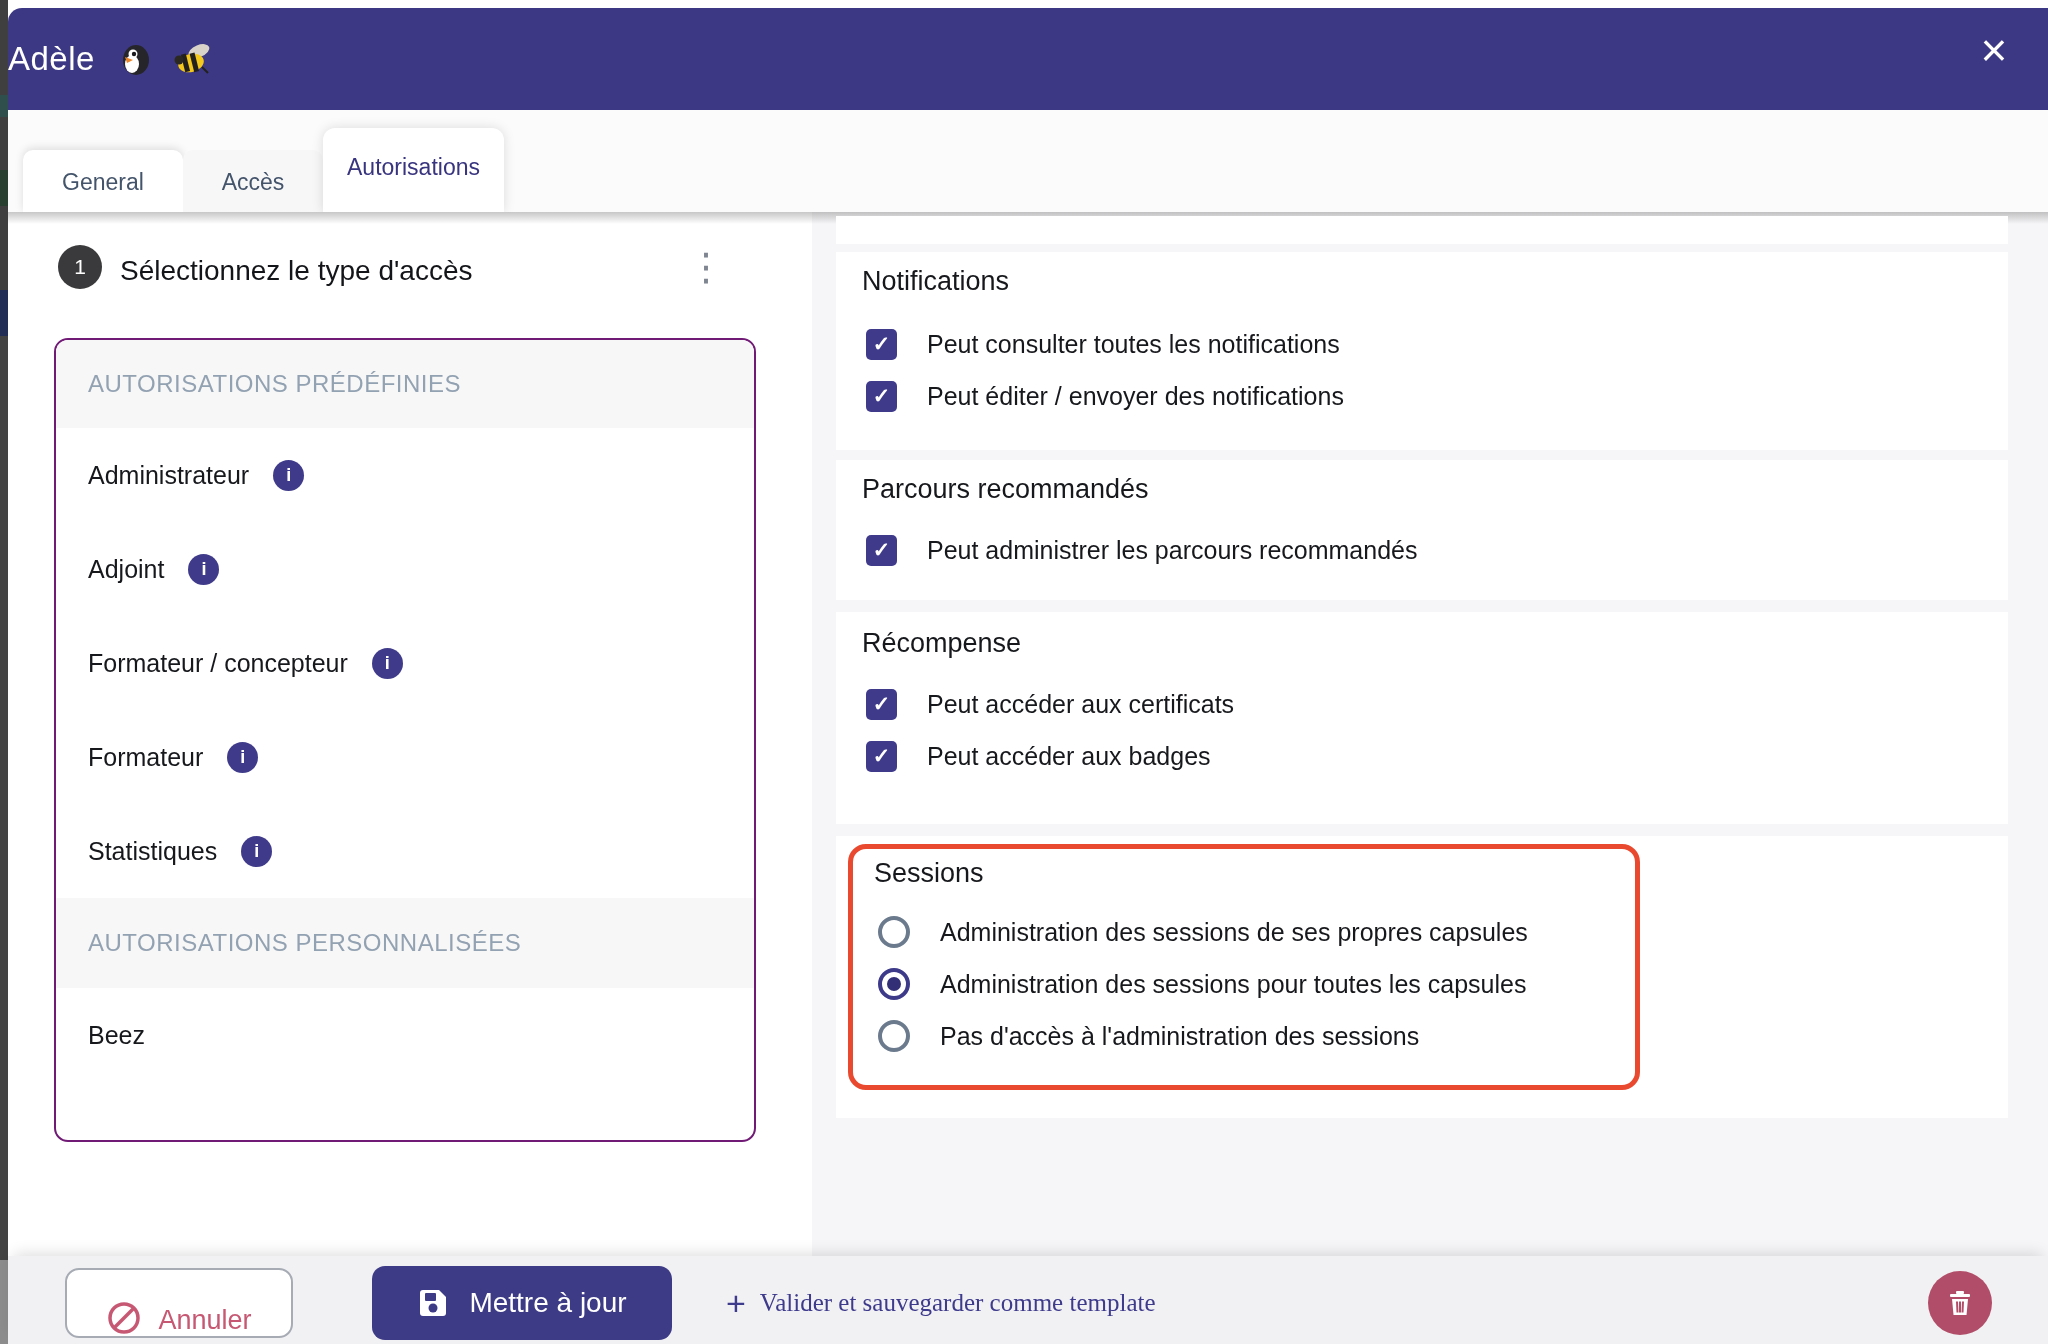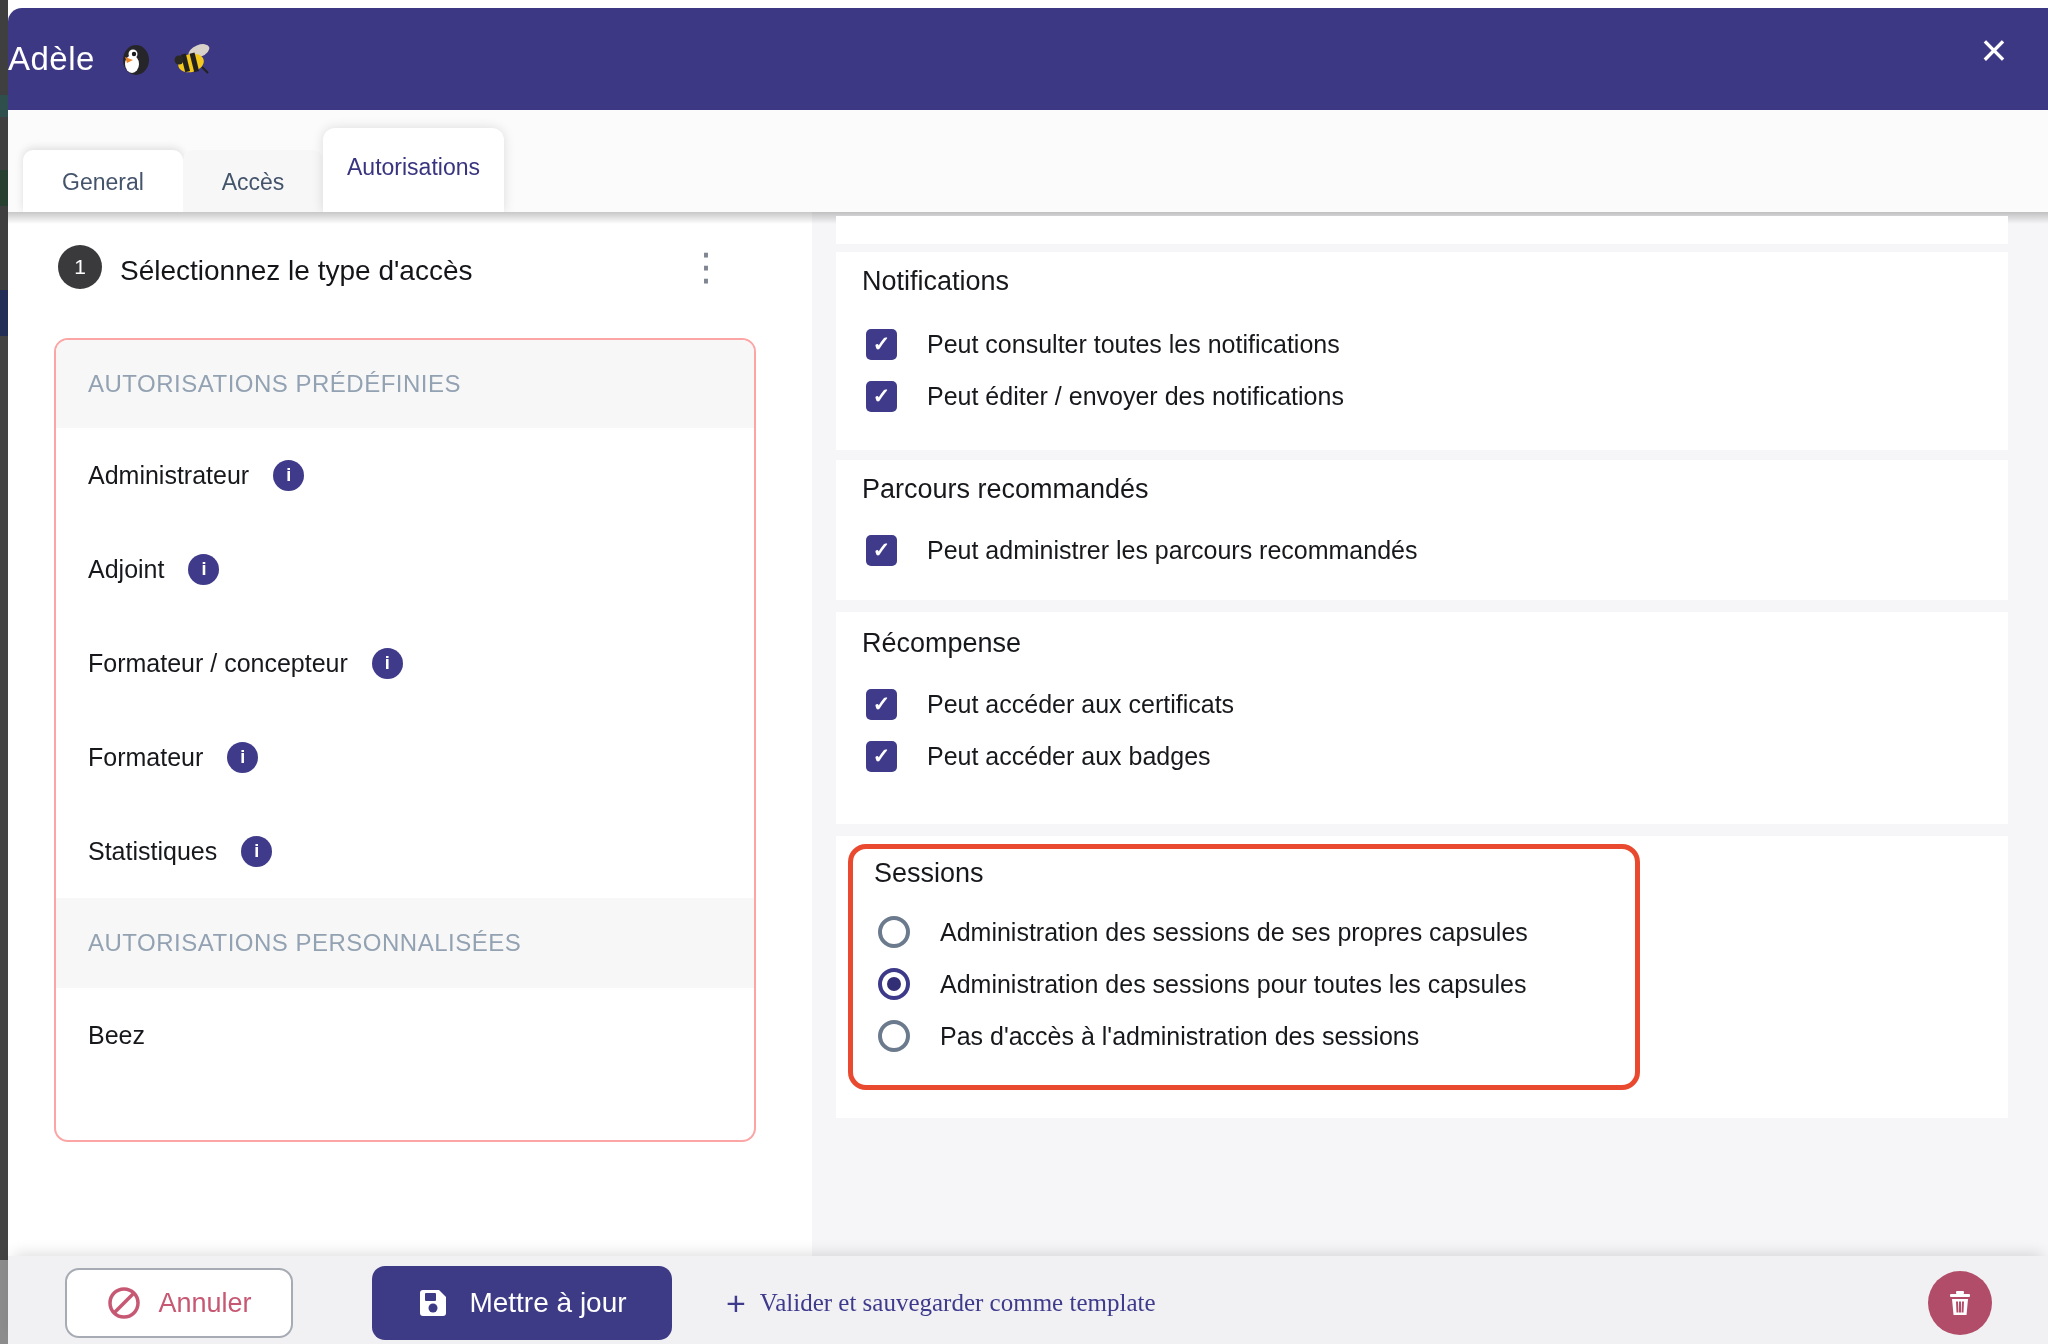--- a/index.html
+++ b/index.html
@@ -36,21 +36,21 @@
   .body{left:8px;top:212px;width:2040px;height:1044px;background:#ffffff;}
 
   
   .stepcircle{left:58px;top:245px;width:44px;height:44px;border-radius:50%;background:#3a3a3c;
               color:#fff;font-size:21px;display:flex;align-items:center;justify-content:center;}
   .steptitle{left:120px;top:255px;font-size:28px;color:#141519;}
   .kebab{left:686px;top:240px;width:40px;height:54px;color:#7f8692;font-size:38px;
          display:flex;align-items:center;justify-content:center;cursor:pointer;}
 
   
-  .panel{left:54px;top:338px;width:702px;height:804px;border:2px solid #fca5a5;border-radius:14px;
+  .panel{left:54px;top:338px;width:702px;height:804px;border:2px solid #701a75;border-radius:14px;
          box-sizing:border-box;overflow:hidden;background:#ffffff;}
   .grouphead{height:88px;background:#f7f7f7;display:flex;align-items:center;padding-left:32px;
              color:#93a2b2;font-size:24px;letter-spacing:.5px;}
   .grouphead2{height:90px;}
   .item{height:94px;display:flex;align-items:center;padding-left:32px;font-size:25px;color:#17181c;background:#fff;cursor:pointer;}
   .item .info{margin-left:24px;}
   .info{width:31px;height:31px;border-radius:50%;background:#3f3b8a;color:#fff;font-size:18px;
         font-weight:bold;display:flex;align-items:center;justify-content:center;font-style:normal;}
   .item-selected{background:#e3f4fc;color:#6f7d8c;align-items:flex-start;padding-top:36px;box-sizing:border-box;}
 
@@ -67,21 +67,21 @@
   .radio.sel{border-color:#3d3a8a;}
   .radio .dot{width:14px;height:14px;border-radius:50%;background:#332f76;display:none;}
   .radio.sel .dot{display:block;}
   .redbox{position:absolute;left:12px;top:8px;width:792px;height:246px;border:5px solid #e8492f;
           border-radius:18px;box-sizing:border-box;}
 
   
   .footer{left:8px;top:1256px;width:2040px;height:88px;background:#f1f1f3;
           box-shadow:0 -8px 14px -6px rgba(0,0,0,.14);}
   .btn-cancel{left:65px;top:1268px;width:228px;height:70px;background:#ffffff;border:2px solid #a6abb4;
-              border-radius:14px;box-sizing:border-box;display:flex;align-items:center;justify-content:center;
+              border-radius:14px;box-sizing:border-box;display:flex;align-items:flex-end;justify-content:center;
               gap:16px;color:#c75873;font-size:27px;cursor:pointer;}
   .btn-update{left:372px;top:1266px;width:300px;height:74px;background:#3d3a86;border-radius:13px;
               display:flex;align-items:center;justify-content:center;gap:20px;color:#ffffff;font-size:28px;cursor:pointer;}
   .linkrow{left:726px;top:1270px;height:66px;display:flex;align-items:center;gap:14px;cursor:pointer;}
   .plus{color:#3e3a8c;font-size:34px;font-weight:300;}
   .linktext{color:#3e3a8c;font-size:25px;font-family:Liberation Serif, serif;}
   .btn-trash{left:1928px;top:1271px;width:64px;height:64px;border-radius:50%;background:#b14d68;
              display:flex;align-items:center;justify-content:center;cursor:pointer;}
 </style>
 </head>

